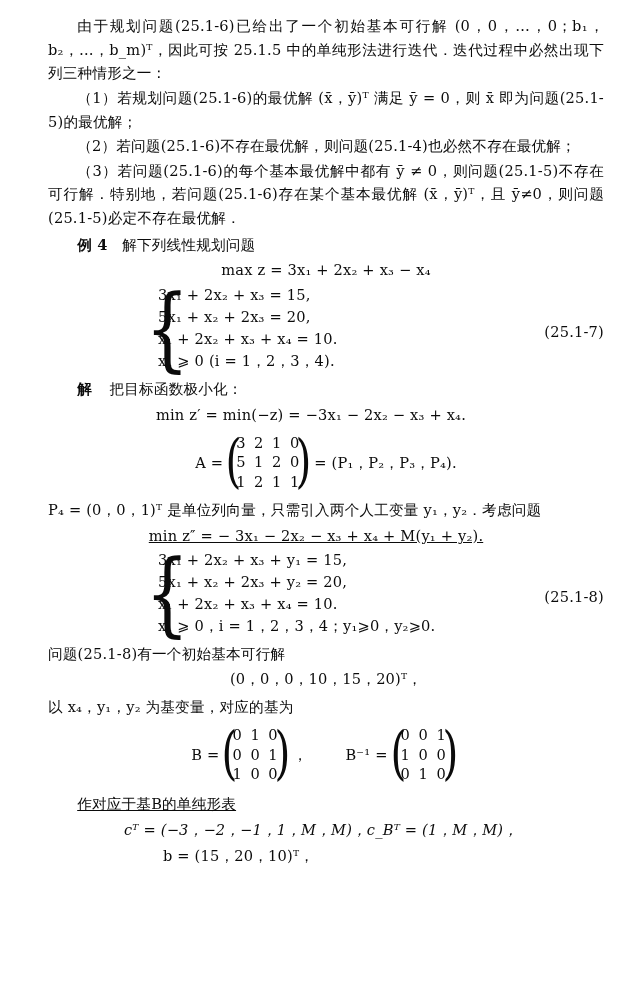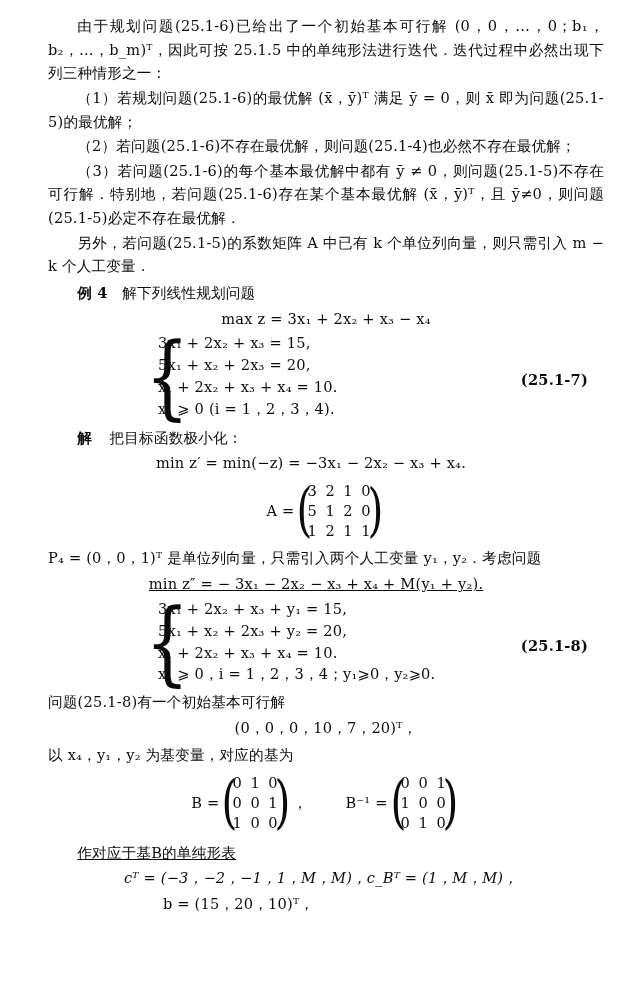--- a/index.html
+++ b/index.html
@@ -46,23 +46,22 @@
     margin: 2px 0 2px 0;
   }
   .eq-left-pad {
     margin-left: 90px;
   }
   .eq-row {
     position: relative;
   }
   .eq-num {
     position: absolute;
-    right: 16px;
+    right: 0;
     white-space: nowrap;
-    font-weight: bold;
   }
   .bold {
     font-weight: bold;
   }
   
   .system {
     display: inline-block;
     position: relative;
     padding-left: 20px;
     text-align: left;
@@ -131,21 +130,20 @@
   <div class="body-text">
 
     <p class="indent2">由于规划问题(25.1-6)已给出了一个初始基本可行解 (0，0，…，0；b₁，b₂，…，b_m)ᵀ，因此可按 25.1.5 中的单纯形法进行迭代．迭代过程中必然出现下列三种情形之一：</p>
 
     <p class="indent2">（1）若规划问题(25.1-6)的最优解 (x̄，ȳ)ᵀ 满足 ȳ = 0，则 x̄ 即为问题(25.1-5)的最优解；</p>
 
     <p class="indent2">（2）若问题(25.1-6)不存在最优解，则问题(25.1-4)也必然不存在最优解；</p>
 
     <p class="indent2">（3）若问题(25.1-6)的每个基本最优解中都有 ȳ ≠ 0，则问题(25.1-5)不存在可行解．特别地，若问题(25.1-6)存在某个基本最优解 (x̄，ȳ)ᵀ，且 ȳ≠0，则问题(25.1-5)必定不存在最优解．</p>
 
-    <p class="indent2">另外，若问题(25.1-5)的系数矩阵 A 中已有 k 个单位列向量，则只需引入 m − k 个人工变量．</p>
 
     <p style="margin-top:3px;">
       <span style="display:inline-block; width:2em;"></span><span class="bold">例 4</span><span style="display:inline-block; width:1em;"></span><span>解下列线性规划问题</span>
     </p>
 
     <div class="eq-center">max z = 3x₁ + 2x₂ + x₃ − x₄</div>
 
     <div class="eq-row" style="margin-top:2px;">
       <div class="eq-left-pad">
         <span class="system">
@@ -165,21 +163,21 @@
 
     <div class="eq-center" style="margin-left:-30px;">min z′ = min(−z) = −3x₁ − 2x₂ − x₃ + x₄.</div>
 
     <div class="eq-center" style="margin-top:6px;">
       <span class="inline-mid">A =</span><span class="matrix">
         <span class="par l big">(</span>
         <span class="mrow blk">3 2 1 0</span>
         <span class="mrow blk">5 1 2 0</span>
         <span class="mrow blk">1 2 1 1</span>
         <span class="par r big">)</span>
-      </span>
+      </span><span class="inline-mid">= (P₁，P₂，P₃，P₄).</span>
     </div>
 
     <p style="margin-top:6px;">P₄ = (0，0，1)ᵀ 是单位列向量，只需引入两个人工变量 y₁，y₂．考虑问题</p>
 
     <div class="eq-center" style="margin-left:-20px;text-decoration:underline;">min z″ = − 3x₁ − 2x₂ − x₃ + x₄ + M(y₁ + y₂).</div>
 
     <div class="eq-row" style="margin-top:2px;">
       <div class="eq-left-pad">
         <span class="system">
           <span class="brace tall">{</span>
@@ -187,21 +185,21 @@
           <span class="sys-line blk">5x₁ + x₂ + 2x₃          + y₂ = 20,</span>
           <span class="sys-line blk">x₁ + 2x₂ + x₃ + x₄            = 10.</span>
           <span class="sys-line blk">x₁ ⩾ 0，i = 1，2，3，4；y₁⩾0，y₂⩾0.</span>
         </span>
       </div>
       <div class="eq-num" style="top:36px;">(25.1-8)</div>
     </div>
 
     <p style="margin-top:4px;">问题(25.1-8)有一个初始基本可行解</p>
 
-    <div class="eq-center">(0，0，0，10，7，20)ᵀ，</div>
+    <div class="eq-center">(0，0，0，10，15，20)ᵀ，</div>
 
     <p style="margin-top:4px;">以 x₄，y₁，y₂ 为基变量，对应的基为</p>
 
     <div class="eq-center" style="margin-top:6px;">
       <span class="inline-mid">B =</span><span class="matrix">
         <span class="par l">(</span>
         <span class="mrow blk">0 1 0</span>
         <span class="mrow blk">0 0 1</span>
         <span class="mrow blk">1 0 0</span>
         <span class="par r">)</span>

